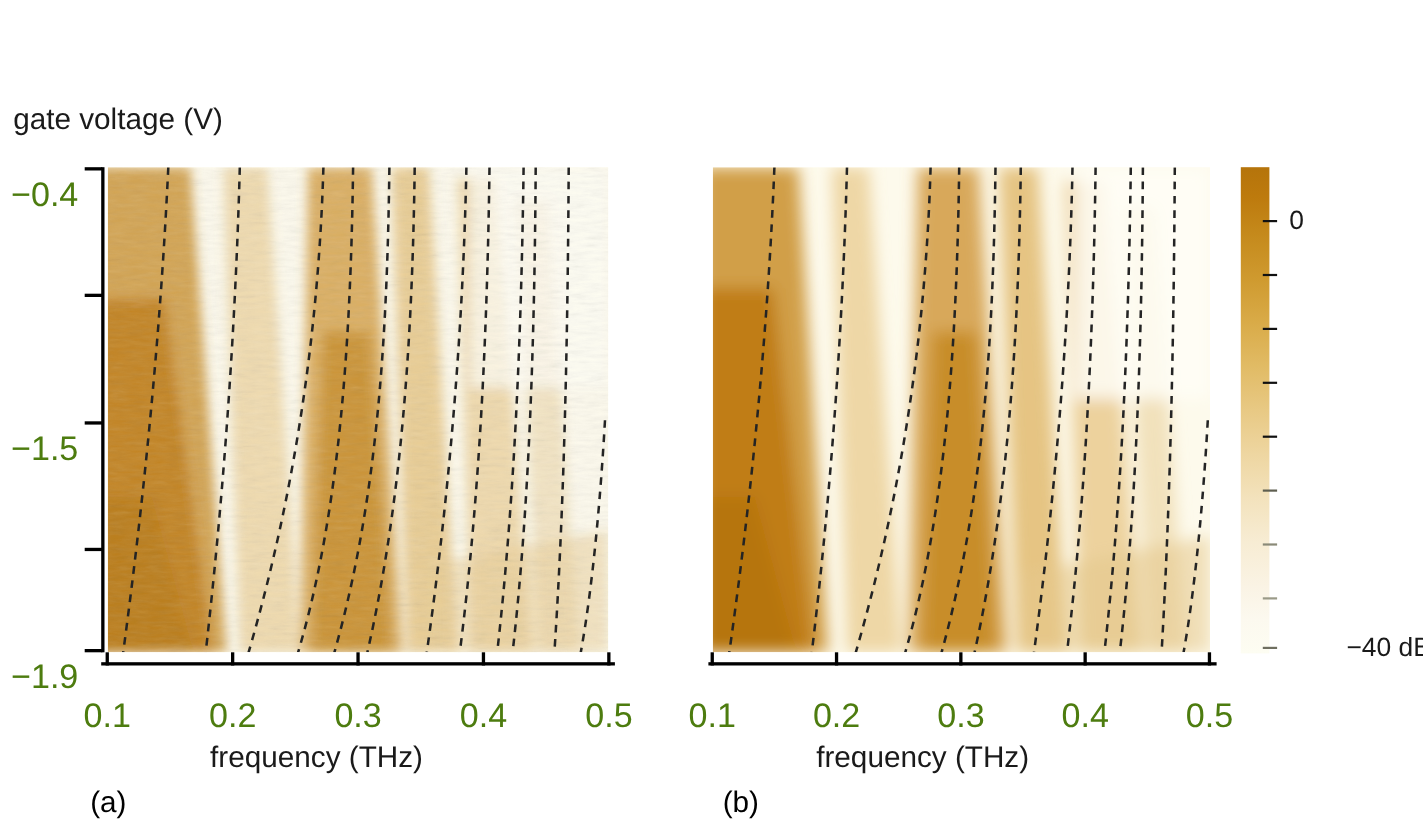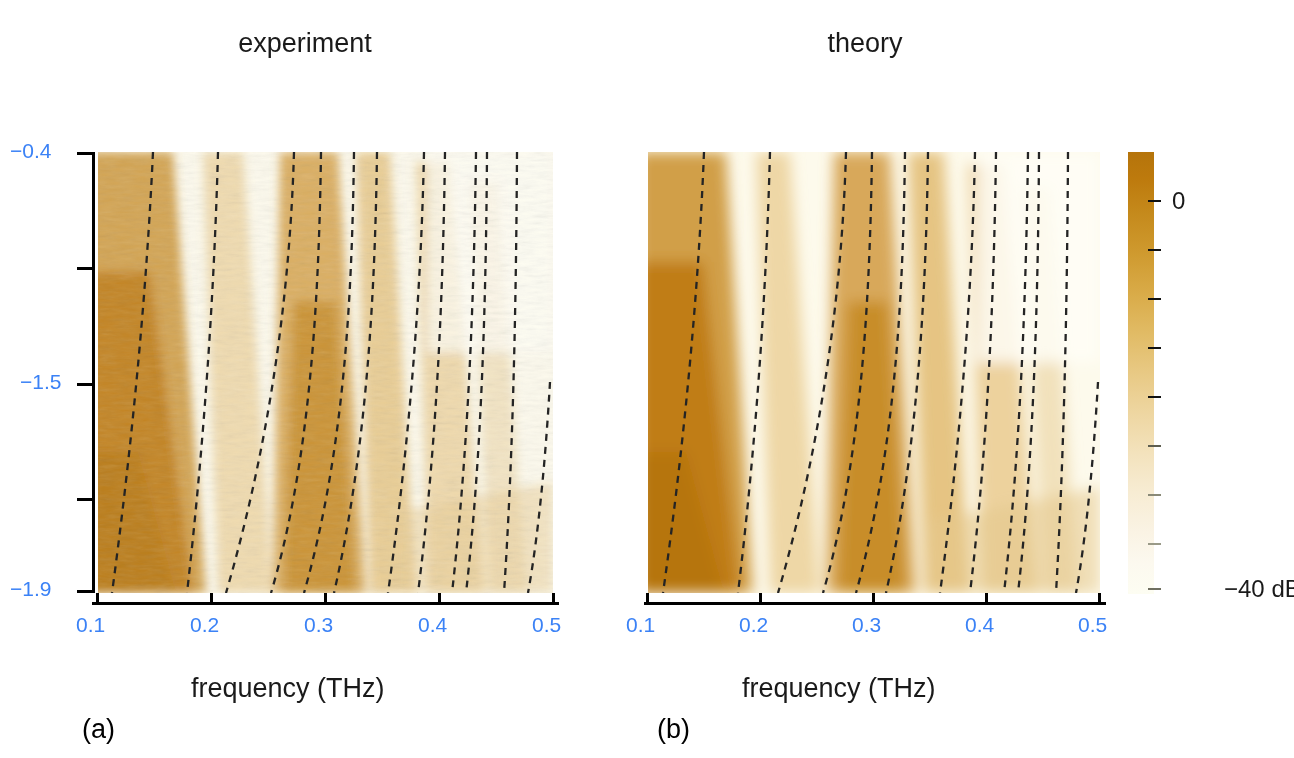--- a/index.html
+++ b/index.html
@@ -17,21 +17,21 @@
     position:absolute;font-size:27px;color:#1a1a1a;
     text-align:center;white-space:nowrap;
   }
   .axis-title{
     position:absolute;font-size:27px;color:#1a1a1a;white-space:nowrap;
   }
   .panel-label{
     position:absolute;font-size:27px;color:#000;white-space:nowrap;
   }
   .tick-label{
-    position:absolute;font-size:21px;color:#3b82f6;white-space:nowrap;
+    position:absolute;font-size:31px;color:#4d7c0f;white-space:nowrap;margin-top:20px;
   }
   .cb-label{
     position:absolute;font-size:24px;color:#1a1a1a;white-space:nowrap;
   }
 
   
   .panel{position:absolute;overflow:hidden;background:#fffef6;}
   .panel svg{display:block;}
 
   
@@ -41,23 +41,22 @@
   
   .cbar{position:absolute;}
   .cbar-grad{position:absolute;inset:0;}
   .cb-tick{position:absolute;background:#111;height:2px;}
 </style>
 </head>
 <body>
 
 <div class="fig">
 
-  <div class="title" style="left:130px;top:28px;width:350px;">experiment</div>
-  <div class="title" style="left:690px;top:28px;width:350px;">theory</div>
-
+
+  <div class="axis-title" style="left:12px;top:93px;">gate voltage (V)</div>
 
   <div class="panel" style="left:98px;top:152px;width:455px;height:441px;">
     <svg width="455" height="441" viewBox="0 0 455 441" preserveAspectRatio="none">
       <defs>
 
         <linearGradient id="bandA1" x1="0" y1="0" x2="1" y2="0">
           <stop offset="0" stop-color="#c8832a"></stop>
           <stop offset="0.45" stop-color="#c27a18"></stop>
           <stop offset="1" stop-color="#efdcb0"></stop>
         </linearGradient>
@@ -126,21 +125,21 @@
   </div>
 
   <div class="rule" style="left:92px;top:152px;width:3px;height:441px;"></div>
   <div class="tick" style="left:77px;top:152px;width:16px;height:3px;"></div>
   <div class="tick" style="left:77px;top:267px;width:16px;height:3px;"></div>
   <div class="tick" style="left:77px;top:383px;width:16px;height:3px;"></div>
   <div class="tick" style="left:77px;top:498px;width:16px;height:3px;"></div>
   <div class="tick" style="left:77px;top:590px;width:16px;height:3px;"></div>
 
   <div class="tick-label" style="left:10px;top:139px;">−0.4</div>
-  <div class="tick-label" style="left:20px;top:370px;">−1.5</div>
+  <div class="tick-label" style="left:10px;top:370px;">−1.5</div>
   <div class="tick-label" style="left:10px;top:577px;">−1.9</div>
 
   <div class="rule" style="left:92px;top:602px;width:467px;height:3px;"></div>
   <div class="tick" style="left:96px;top:593px;width:3px;height:12px;"></div>
   <div class="tick" style="left:210px;top:593px;width:3px;height:12px;"></div>
   <div class="tick" style="left:324px;top:593px;width:3px;height:12px;"></div>
   <div class="tick" style="left:438px;top:593px;width:3px;height:12px;"></div>
   <div class="tick" style="left:552px;top:593px;width:3px;height:12px;"></div>
 
   <div class="tick-label" style="left:76px;top:613px;">0.1</div>

